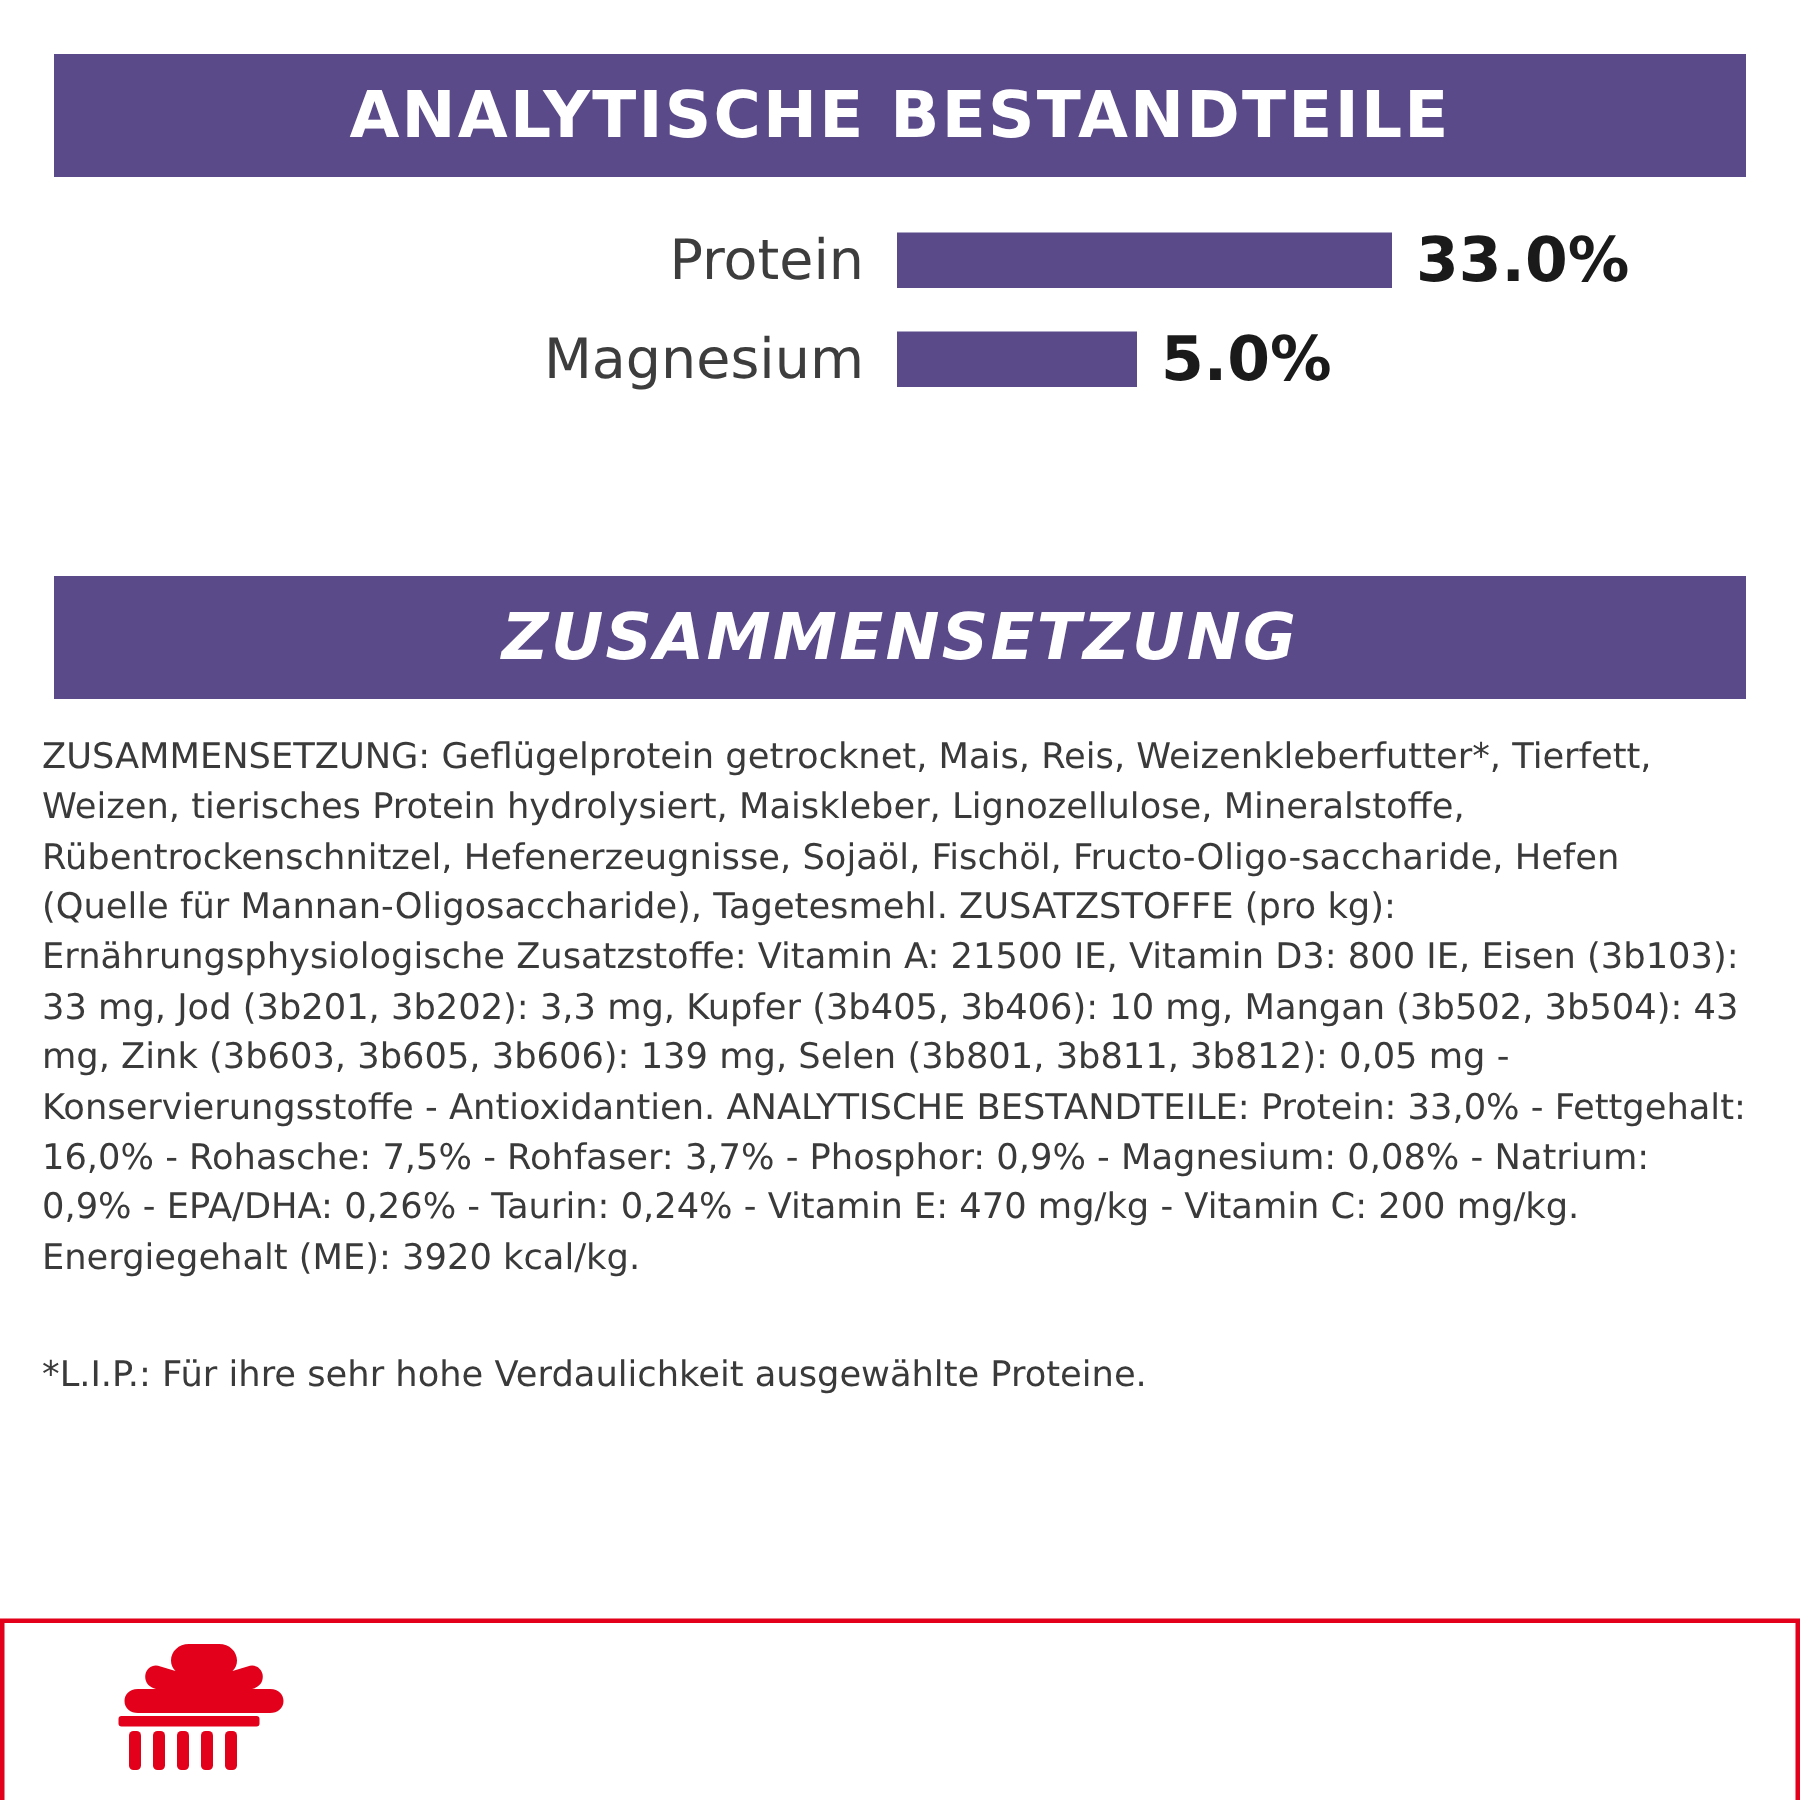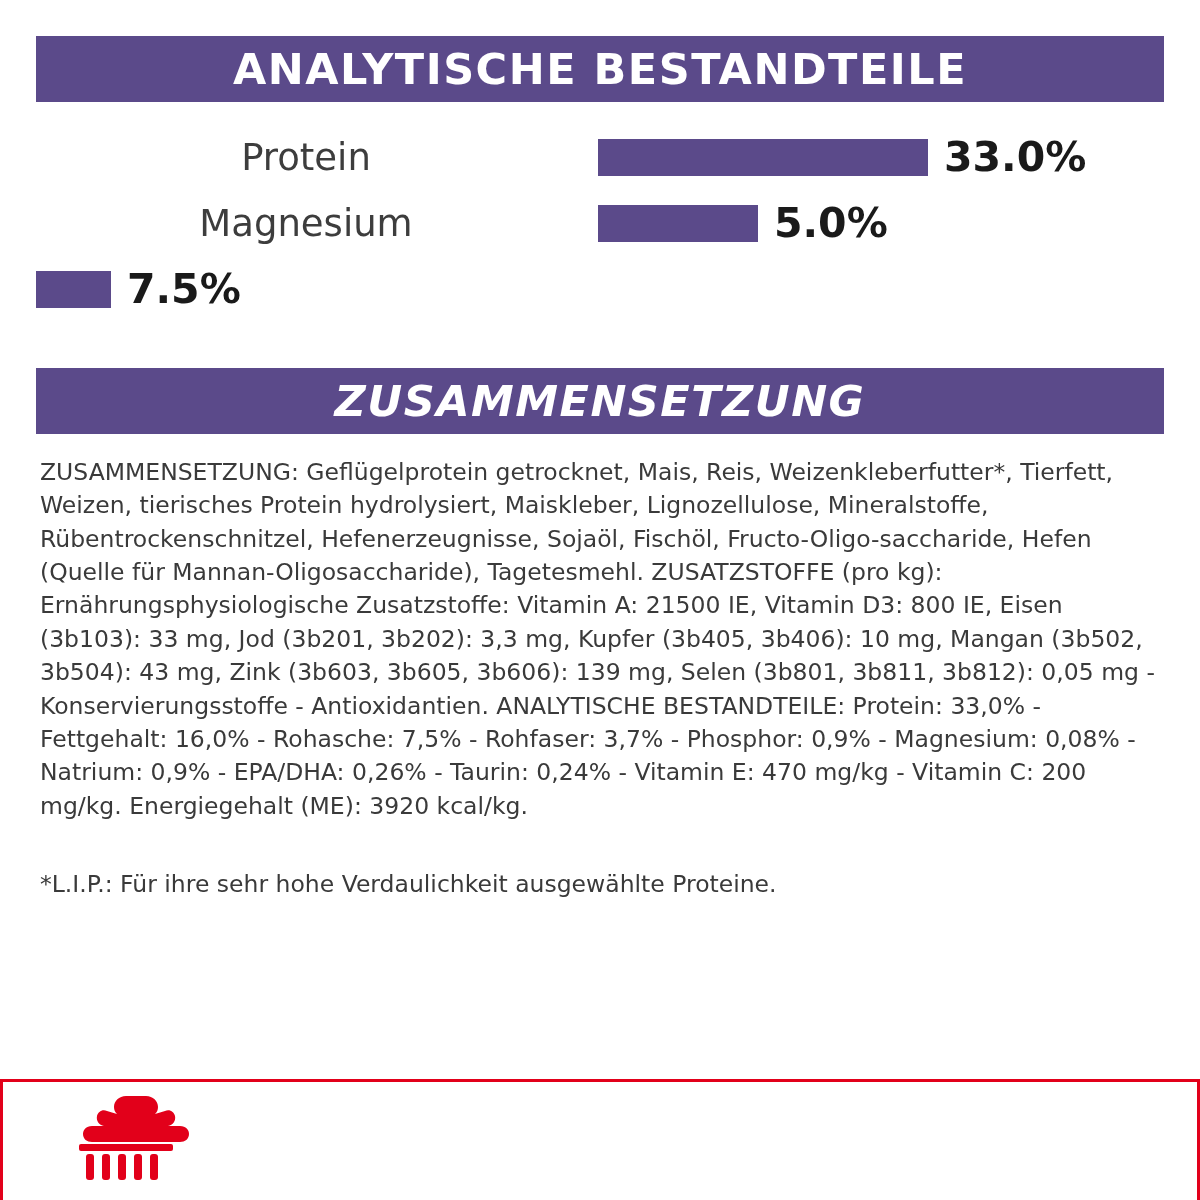--- a/index.html
+++ b/index.html
@@ -20,21 +20,21 @@
     inset: 0;
     display: flex;
     flex-direction: column;
   }
 
   
   .section-bar {
     background: #5b4a8a;
     color: #ffffff;
     margin: 0 36px;
-    height: 66px;
+    height: 82px;
     display: flex;
     align-items: center;
     justify-content: center;
   }
   .section-bar .section-title {
     font-size: 43px;
     font-weight: bold;
     letter-spacing: 1.5px;
     font-family: "DejaVu Sans", sans-serif;
     line-height: 1;
@@ -48,21 +48,21 @@
     margin-top: 22px;
     padding: 0 36px;
   }
   .chart-row {
     display: flex;
     align-items: center;
     height: 66px;
   }
   .chart-label {
     width: 540px;
-    text-align: center;
+    text-align: right;
     padding-right: 22px;
     font-size: 37px;
     color: #3d3d3d;
     font-family: "DejaVu Sans", sans-serif;
     white-space: nowrap;
   }
   .chart-bar-wrap {
     flex: 1;
     display: flex;
     align-items: center;
@@ -77,21 +77,21 @@
     color: #1a1a1a;
     padding-left: 16px;
     white-space: nowrap;
     font-family: "DejaVu Sans", sans-serif;
   }
 
   #composition-bar { margin-top: 46px; font-style: italic; }
 
   
   .composition {
-    padding: 22px 36px 0 40px;
+    padding: 22px 36px 0 28px;
   }
   .composition p {
     margin: 0;
     font-size: 23.5px;
     line-height: 1.42;
     color: #3a3a3a;
     font-family: "DejaVu Sans", sans-serif;
     text-align: left;
   }
   .composition .footnote {
@@ -149,24 +149,20 @@
 
     <div class="chart-row">
       <div class="chart-label">Magnesium</div>
       <div class="chart-bar-wrap">
         <div class="chart-bar" style="width: 160px; background: rgb(91, 74, 138);"></div>
         <div class="chart-value">5.0%</div>
       </div>
     </div>
 
     <div class="chart-row">
-      <div class="chart-bar-wrap">
-        <div class="chart-bar" style="width: 75px; background: rgb(91, 74, 138);"></div>
-        <div class="chart-value">7.5%</div>
-      </div>
     </div>
 
 
   </div>
 
   <div class="section-bar" id="composition-bar">
     <div class="section-title">ZUSAMMENSETZUNG</div>
   </div>
 
   <div class="composition">

